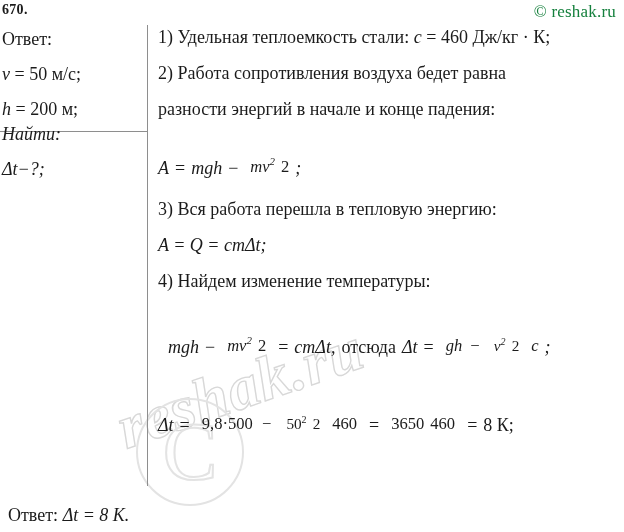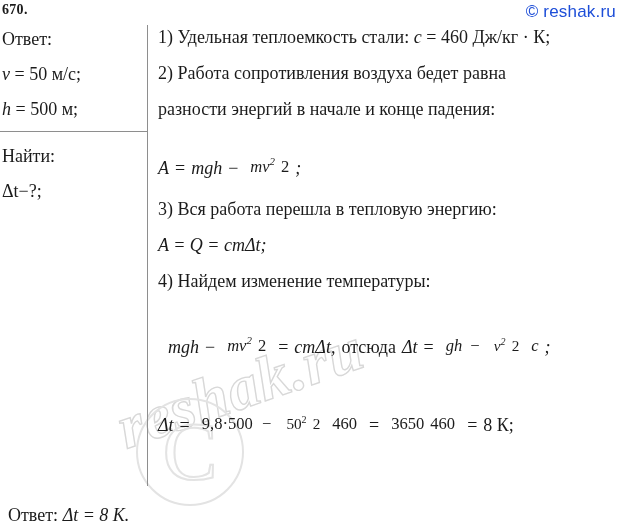--- a/index.html
+++ b/index.html
@@ -15,23 +15,23 @@
     font-family: "Liberation Serif", "DejaVu Serif", serif;
     color: #1b1b1b;
     -webkit-font-smoothing: antialiased;
   }
 
   
   #wm-corner {
     position: absolute;
     top: 2px;
     right: 8px;
-    font-family: Liberation Sans, sans-serif;
+    font-family: Liberation Serif, serif;
     font-size: 17px;
-    color: #1d4ed8;
+    color: #15803d;
     letter-spacing: .2px;
     white-space: nowrap;
   }
   #wm-diag {
     position: absolute;
     left: 108px;
     top: 396px;
     transform: rotate(-19deg);
     transform-origin: 0 0;
     font-family: "Liberation Serif", "DejaVu Serif", serif;
@@ -115,21 +115,21 @@
     line-height: 1;
     white-space: nowrap;
   }
   .given-row   { height: 35px; }
   .find-row    { height: 35px; }
   .text-row    { height: 36px; }
 
   .col-left .given-row:first-child { padding-top: 2px; }
 
   
-  #find-block { position: absolute; left: 2px; top: 147px; width: 140px; }
+  #find-block { position: absolute; left: 2px; top: 125px; width: 140px; font-style: italic; }
 
   
   .math { font-style: italic; }
   .up   { font-style: normal; }
 
   
   .frac {
     display: inline-flex;
     flex-direction: row;
     align-items: center;
@@ -187,21 +187,21 @@
   <div class="line given-row">
     <span class="math">v</span>
     <span class="up">=</span>
     <span class="up">50</span>
     <span class="up">м/с;</span>
   </div>
 
   <div class="line given-row">
     <span class="math">h</span>
     <span class="up">=</span>
-    <span class="up">500</span>
+    <span class="up">200</span>
     <span class="up">м;</span>
   </div>
 
 </div>
 
 <div id="find-block">
   <div class="line find-row">Найти:</div>
   <div class="line find-row">Δt−?;</div>
 </div>
 

